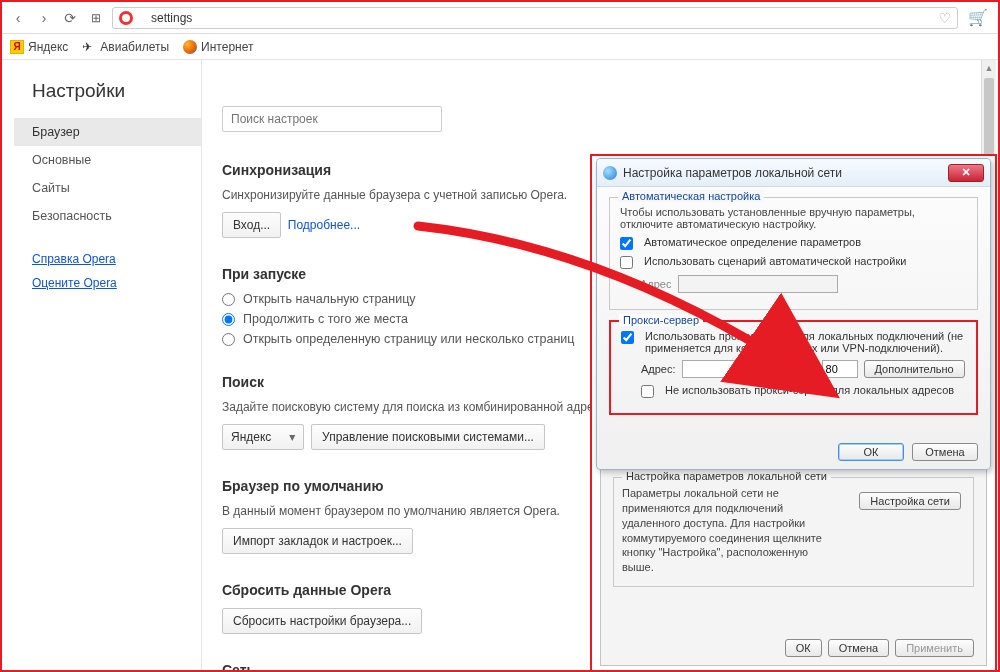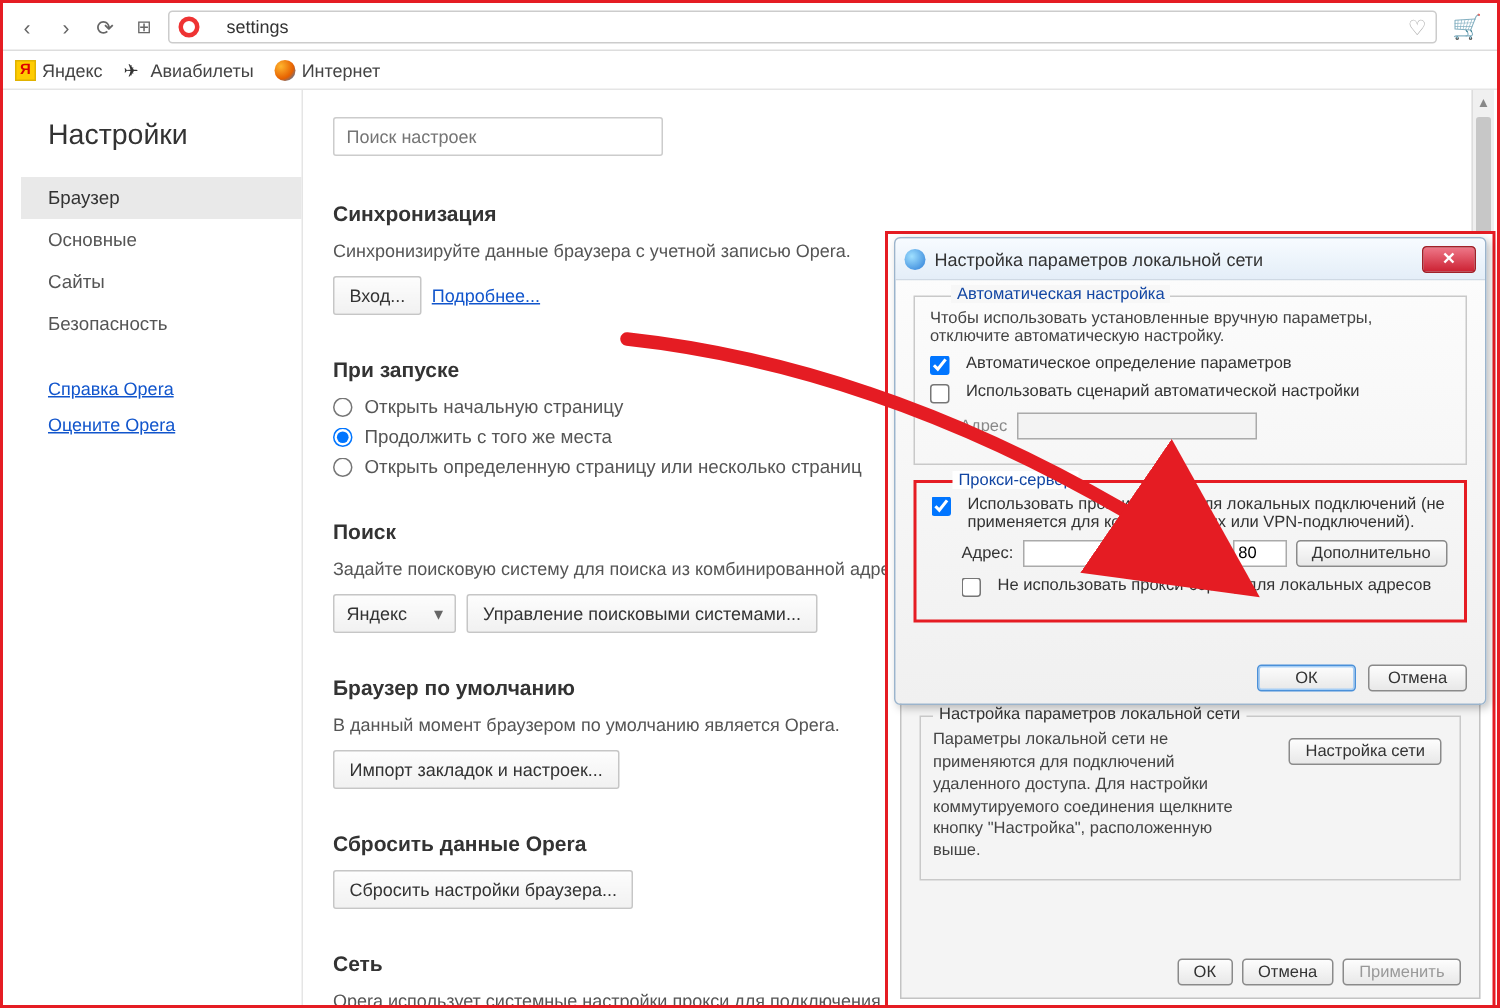--- a/index.html
+++ b/index.html
@@ -104,40 +104,41 @@
     position:relative;
   }
   .search-settings {
     width:220px;
     height:26px;
     border:1px solid #ccc;
     border-radius:2px;
     padding:0 8px;
     font-size:12px;
     margin-bottom:30px;
+    margin-top:28px;
   }
   .section { margin-bottom:28px;}
   .section h2 {
     font-size:14px;
     font-weight:600;
     color:#333;
     margin-bottom:10px;
   }
   .section p { font-size:12px; color:#555; margin-bottom:10px;}
   .btn {
     display:inline-block;
     border:1px solid #c6c6c6;
     background:linear-gradient(#fdfdfd,#f1f1f1);
     border-radius:2px;
     padding:5px 10px;
     font-size:12px;
     color:#333;
     cursor:pointer;
   }
-  .link { color:#1155cc; text-decoration:underline; cursor:pointer;}
+  .link { color:#1155cc; cursor:pointer;}
   .radio-row, .check-row {
     display:flex;
     align-items:center;
     gap:8px;
     font-size:12.5px;
     color:#555;
     margin-bottom:6px;
   }
   .radio-row input, .check-row input { margin:0;}
   .select {
@@ -201,21 +202,21 @@
   .fieldset {
     border:1px solid #c9c9c9;
     padding:8px 10px 10px;
     margin-bottom:10px;
     position:relative;
   }
   .fieldset.highlight { border:2px solid #e51c23;}
   .fieldset .legend {
     position:absolute;
     top:-8px;
-    left:24px;
+    left:8px;
     background:#f7f7f7;
     padding:0 4px;
     font-size:11px;
     color:#1246a3;
   }
   .fieldset p { font-size:11px; color:#444; margin-bottom:6px;}
   .chk-row{display:flex;align-items:flex-start;gap:11px;font-size:11px;margin-bottom:5px;}
   .chk-row input{margin-top:1px;}
   .addr-row{display:flex;align-items:center;gap:6px;font-size:11px;margin:6px 0;}
   .addr-row input[type=text]{border:1px solid #aaa;height:18px;font-size:11px;padding:0 3px;}

